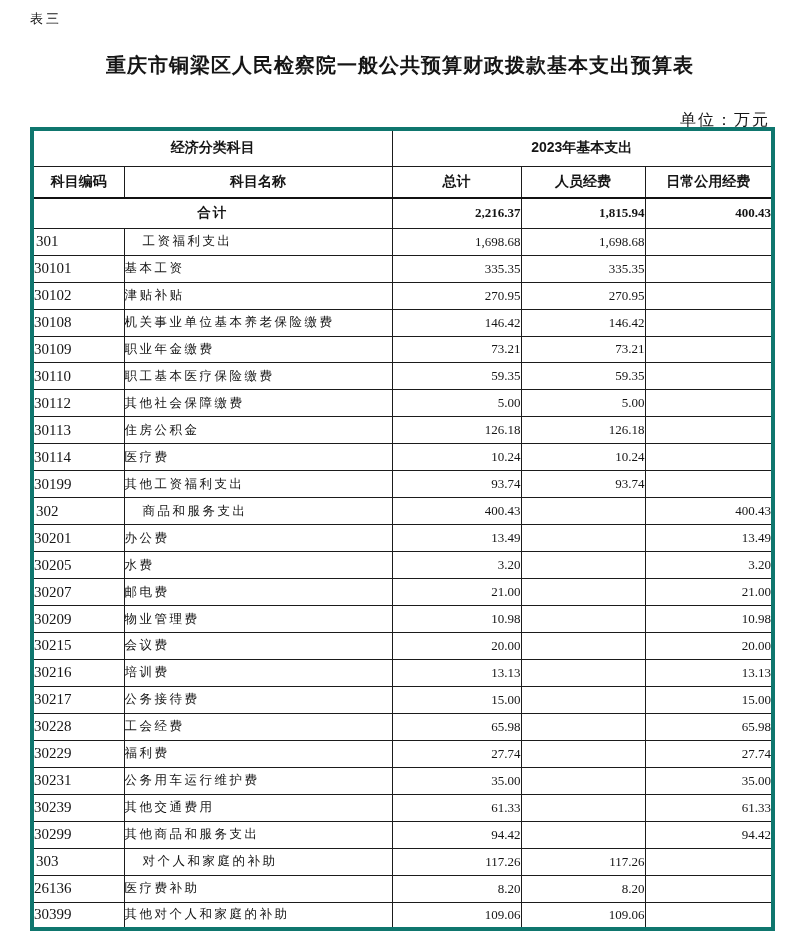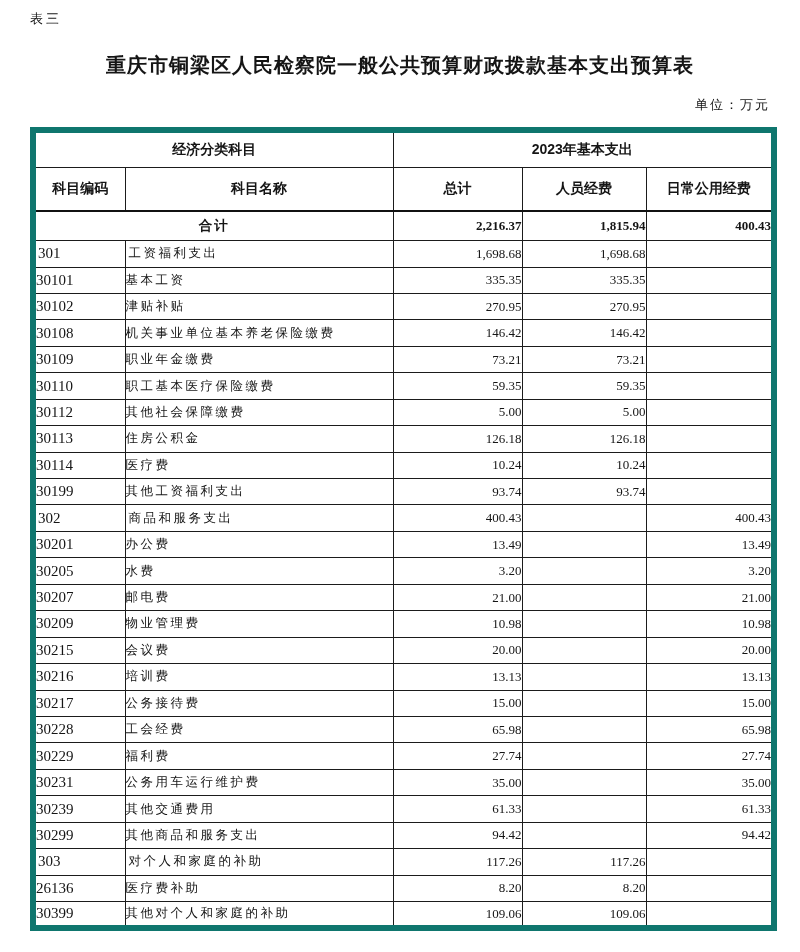--- a/index.html
+++ b/index.html
@@ -30,44 +30,44 @@
     width: 800px;
     text-align: center;
     font-family: "Liberation Sans", sans-serif;
     font-weight: bold;
     font-size: 20px;
     letter-spacing: 1px;
   }
   .unit-note {
     position: absolute;
     right: 30px;
-    top: 96px;
-    font-size: 13px;
+    top: 110px;
+    font-size: 16px;
     letter-spacing: 2px;
     font-family: "DejaVu Serif", serif;
   }
   table.budget {
     position: absolute;
     left: 30px;
     top: 127px;
     width: 741px;
     height: 804px;
     border-collapse: collapse;
     table-layout: fixed;
-    border: 6px solid #0f766e;
+    border: 4px solid #0f766e;
   }
   table.budget th, table.budget td {
     border: 1px solid #1b1b1b;
     vertical-align: middle;
     padding: 0;
     overflow: hidden;
     white-space: nowrap;
   }
   tr.hdr-group { height: 37px; }
-  tr.hdr-cols  { height: 44px; }
+  tr.hdr-cols  { height: 32px; }
   tr.hdr-cols th { border-bottom: 2px solid #111; }
   table.budget th {
     font-family: "Liberation Sans", sans-serif;
     font-weight: bold;
     font-size: 14px;
     text-align: center;
   }
   tr.total-row { height: 28px; }
   tr.total-row td.lbl {
     font-family: "Liberation Sans", sans-serif;
@@ -86,21 +86,21 @@
     text-align: left;
     padding-left: 12px;
   }
   td.name {
     font-size: 12.5px;
     text-align: left;
     padding-left: 14px;
     letter-spacing: 2.5px;
   }
   tr.top-level td.code { padding-left: 2px; }
-  tr.top-level td.name { padding-left: 3px; }
+  tr.top-level td.name { padding-left: 18px; }
   td.num {
     font-size: 13px;
     text-align: right;
     padding-right: 3px;
   }
 </style>
 </head>
 <body>
 
 <div class="doc-tag">表三</div>

